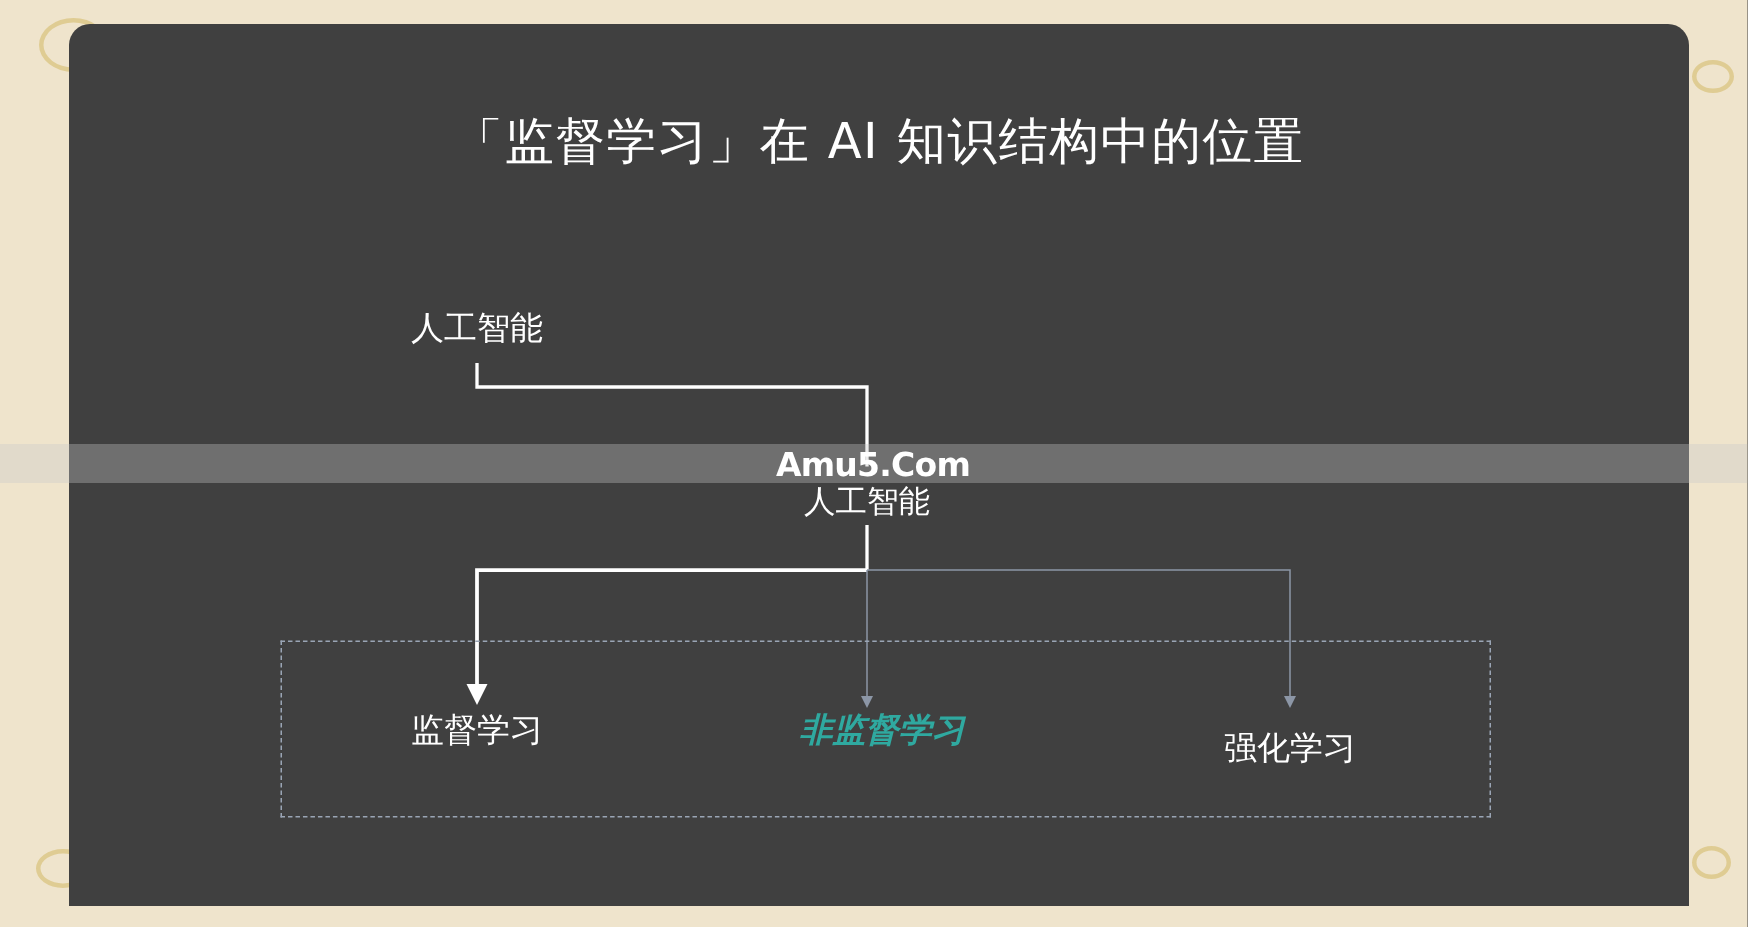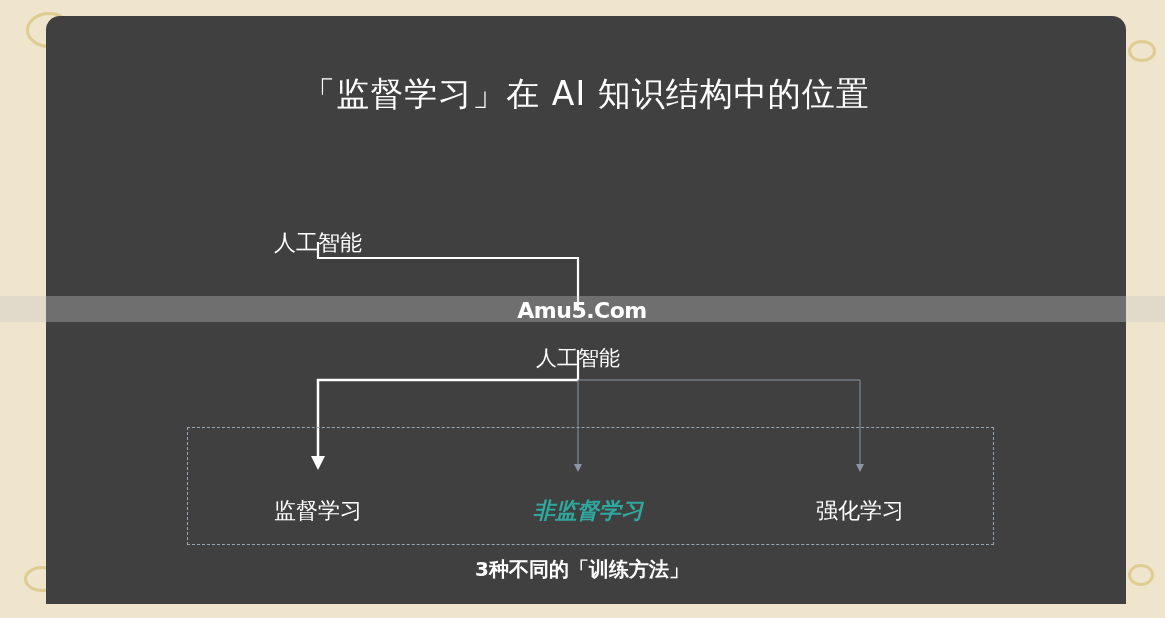--- a/index.html
+++ b/index.html
@@ -16,21 +16,20 @@
     position: absolute; left: 46px; top: 16px; width: 1080px; height: 588px;
     background: #404040; border-top-left-radius: 14px; border-top-right-radius: 14px;
   }
   .title {
     position: absolute; left: 0; width: 1080px; top: 56px; text-align: center;
     color: #ffffff; font-size: 33px; letter-spacing: 1px;
   }
   .node {
     position: absolute; color: #ffffff; font-size: 22px; white-space: nowrap;
     transform: translateX(-50%);
-    margin-top: 24px;
   }
   .node.accent { color: #2fa9a0; font-weight: bold; font-style: italic; }
   .caption {
     position: absolute; color: #ffffff; font-size: 20px; white-space: nowrap;
     transform: translateX(-50%); font-weight: bold;
   }
   .group-box {
     position: absolute; left: 141px; top: 411px; width: 805px; height: 116px;
     border: 1.5px dashed #9aa5b5;
   }
@@ -75,19 +74,18 @@
     <polyline points="532,364 814,364 814,450" fill="none" stroke="#8c96a6" stroke-width="1"></polyline>
     <path d="M810,448 L818,448 L814,456 Z" fill="#8c96a6"></path>
   </svg>
 
   <div class="node" style="left:272px;top:188px;">人工智能</div>
   <div class="node" style="left:532px;top:304px;font-size:21px;">人工智能</div>
 
   <div class="group-box"></div>
   <div class="node" style="left:272px;top:456px;">监督学习</div>
   <div class="node accent" style="left:542px;top:456px;">非监督学习</div>
-  <div class="node" style="left:814px;top:456px;">强化学习</div>
+  <div class="node" style="left:814px;top:468px;">强化学习</div>
 
-  <div class="caption" style="left:536px;top:540px;">3种不同的「训练方法」</div>
 </div>
 
 <div class="watermark"></div>
 <div class="watermark-text">Amu5.Com</div>
 
 </body></html>

